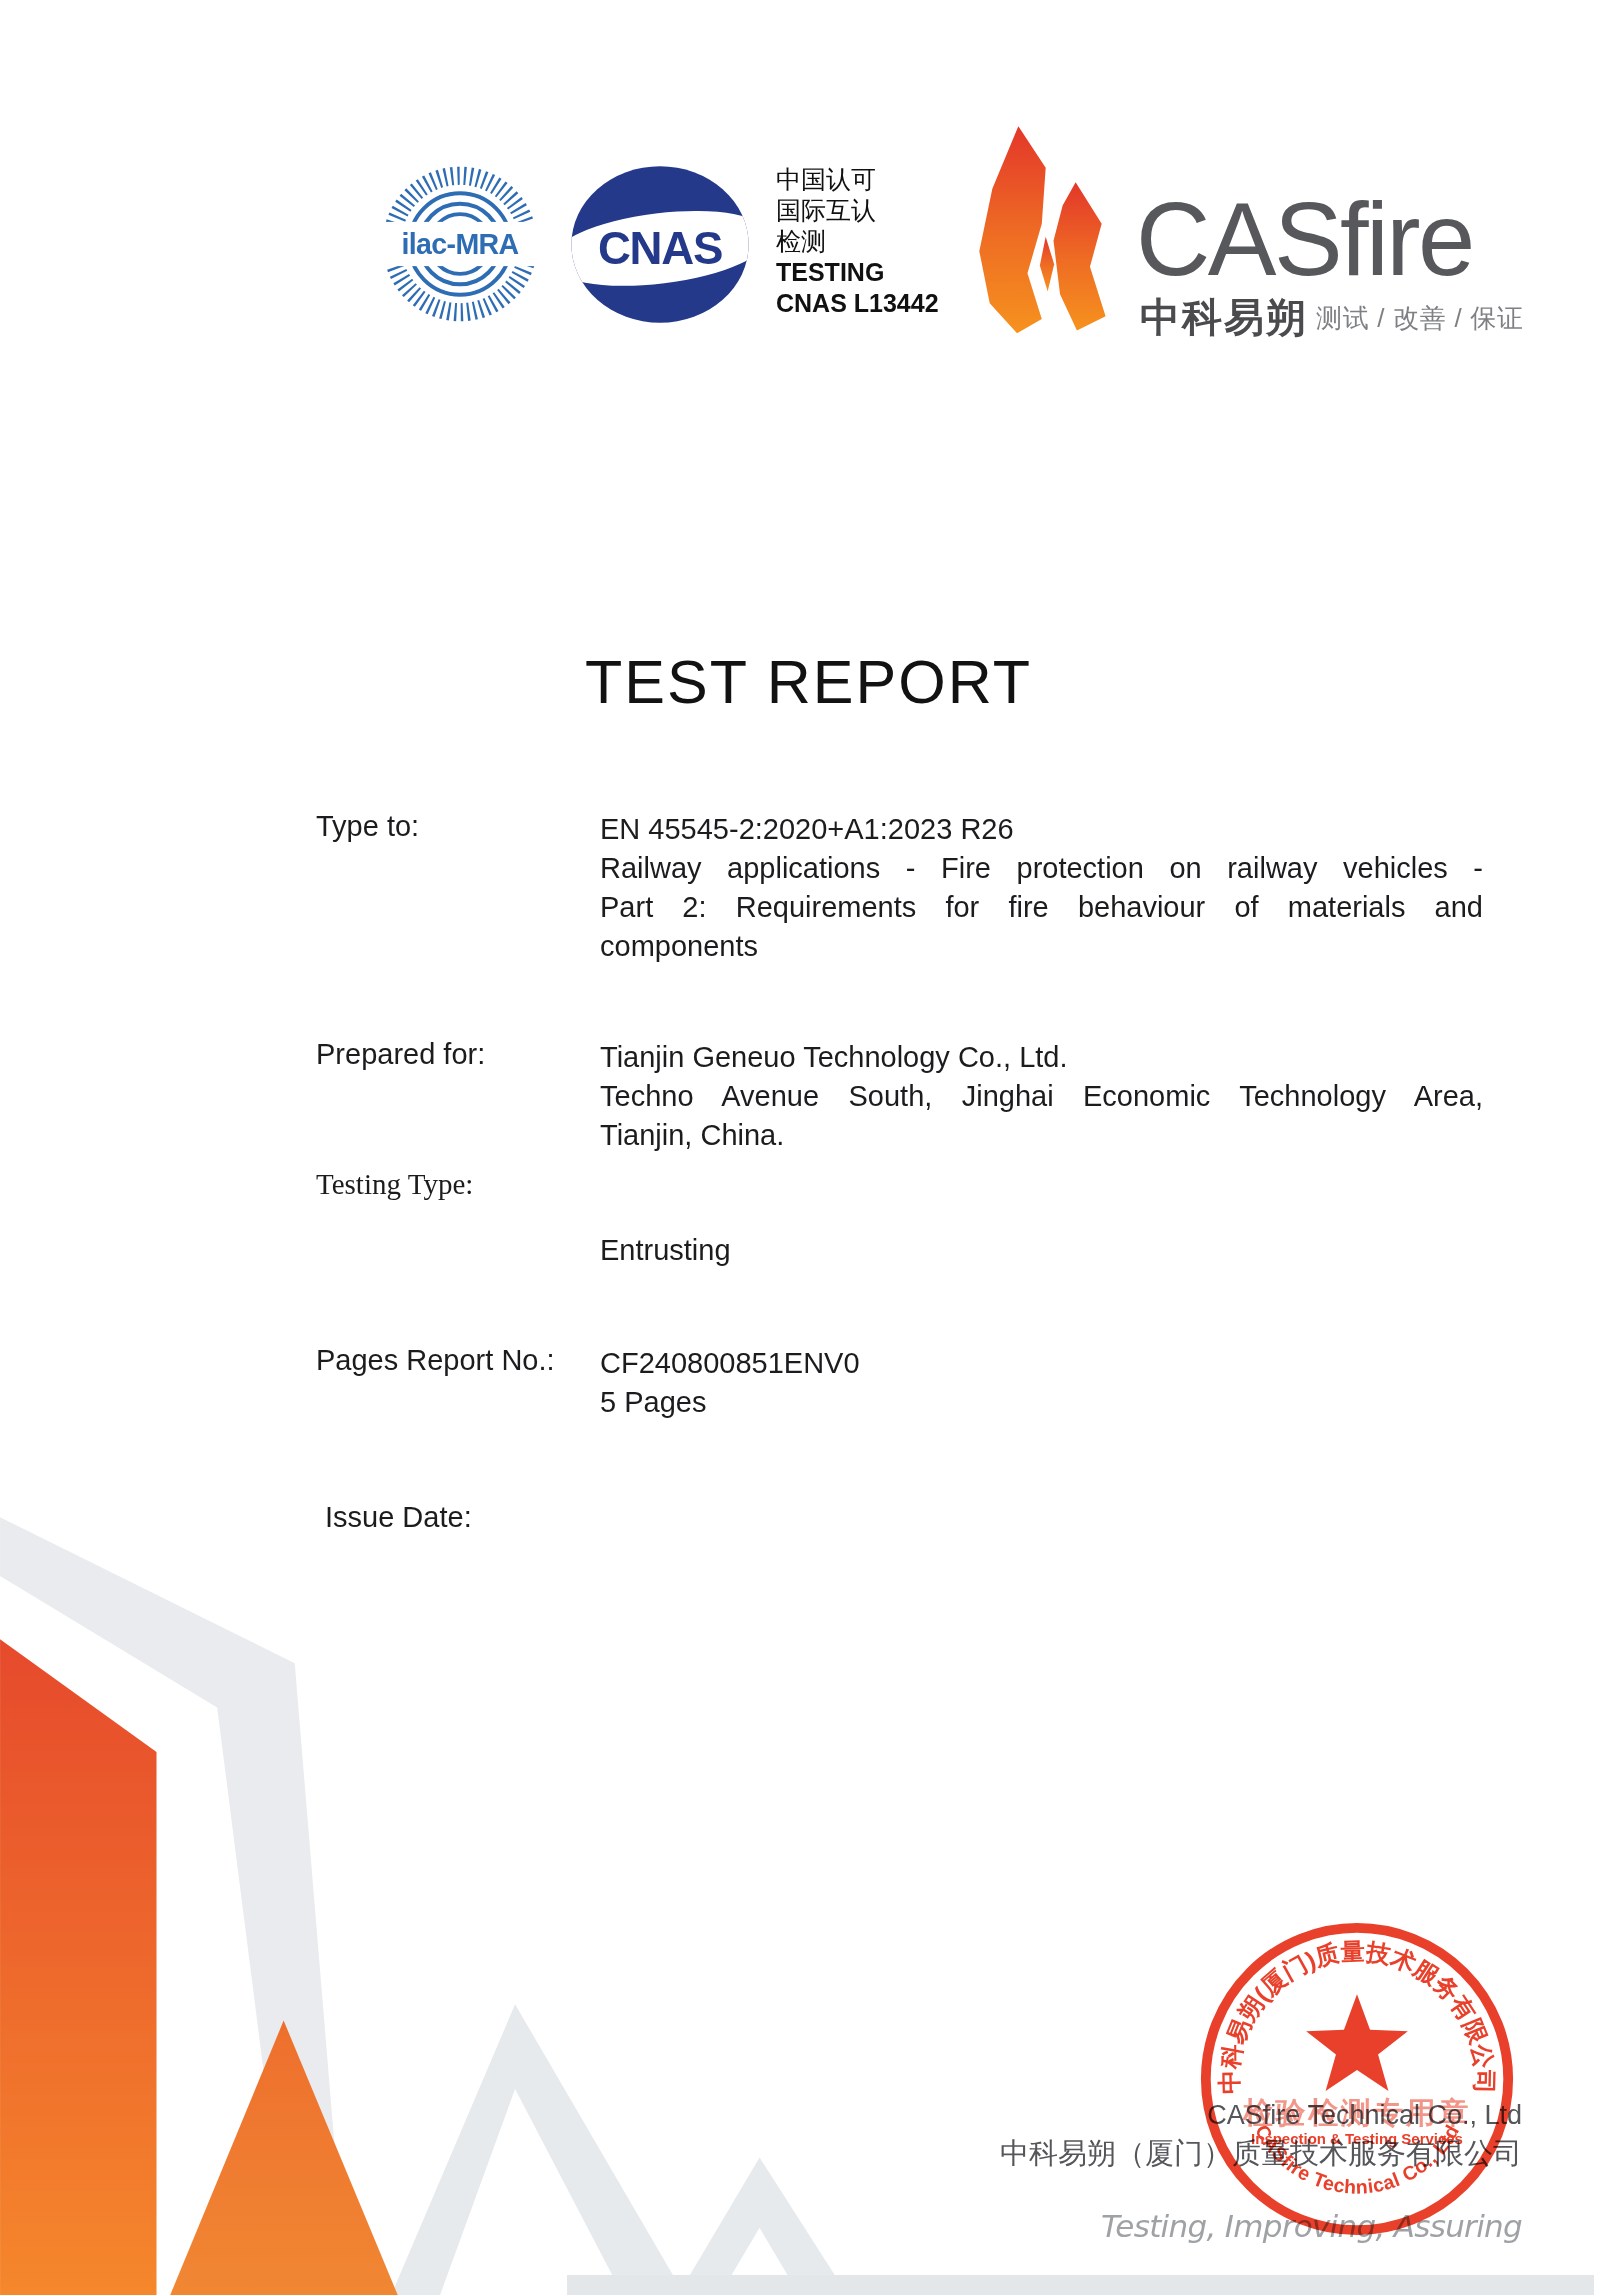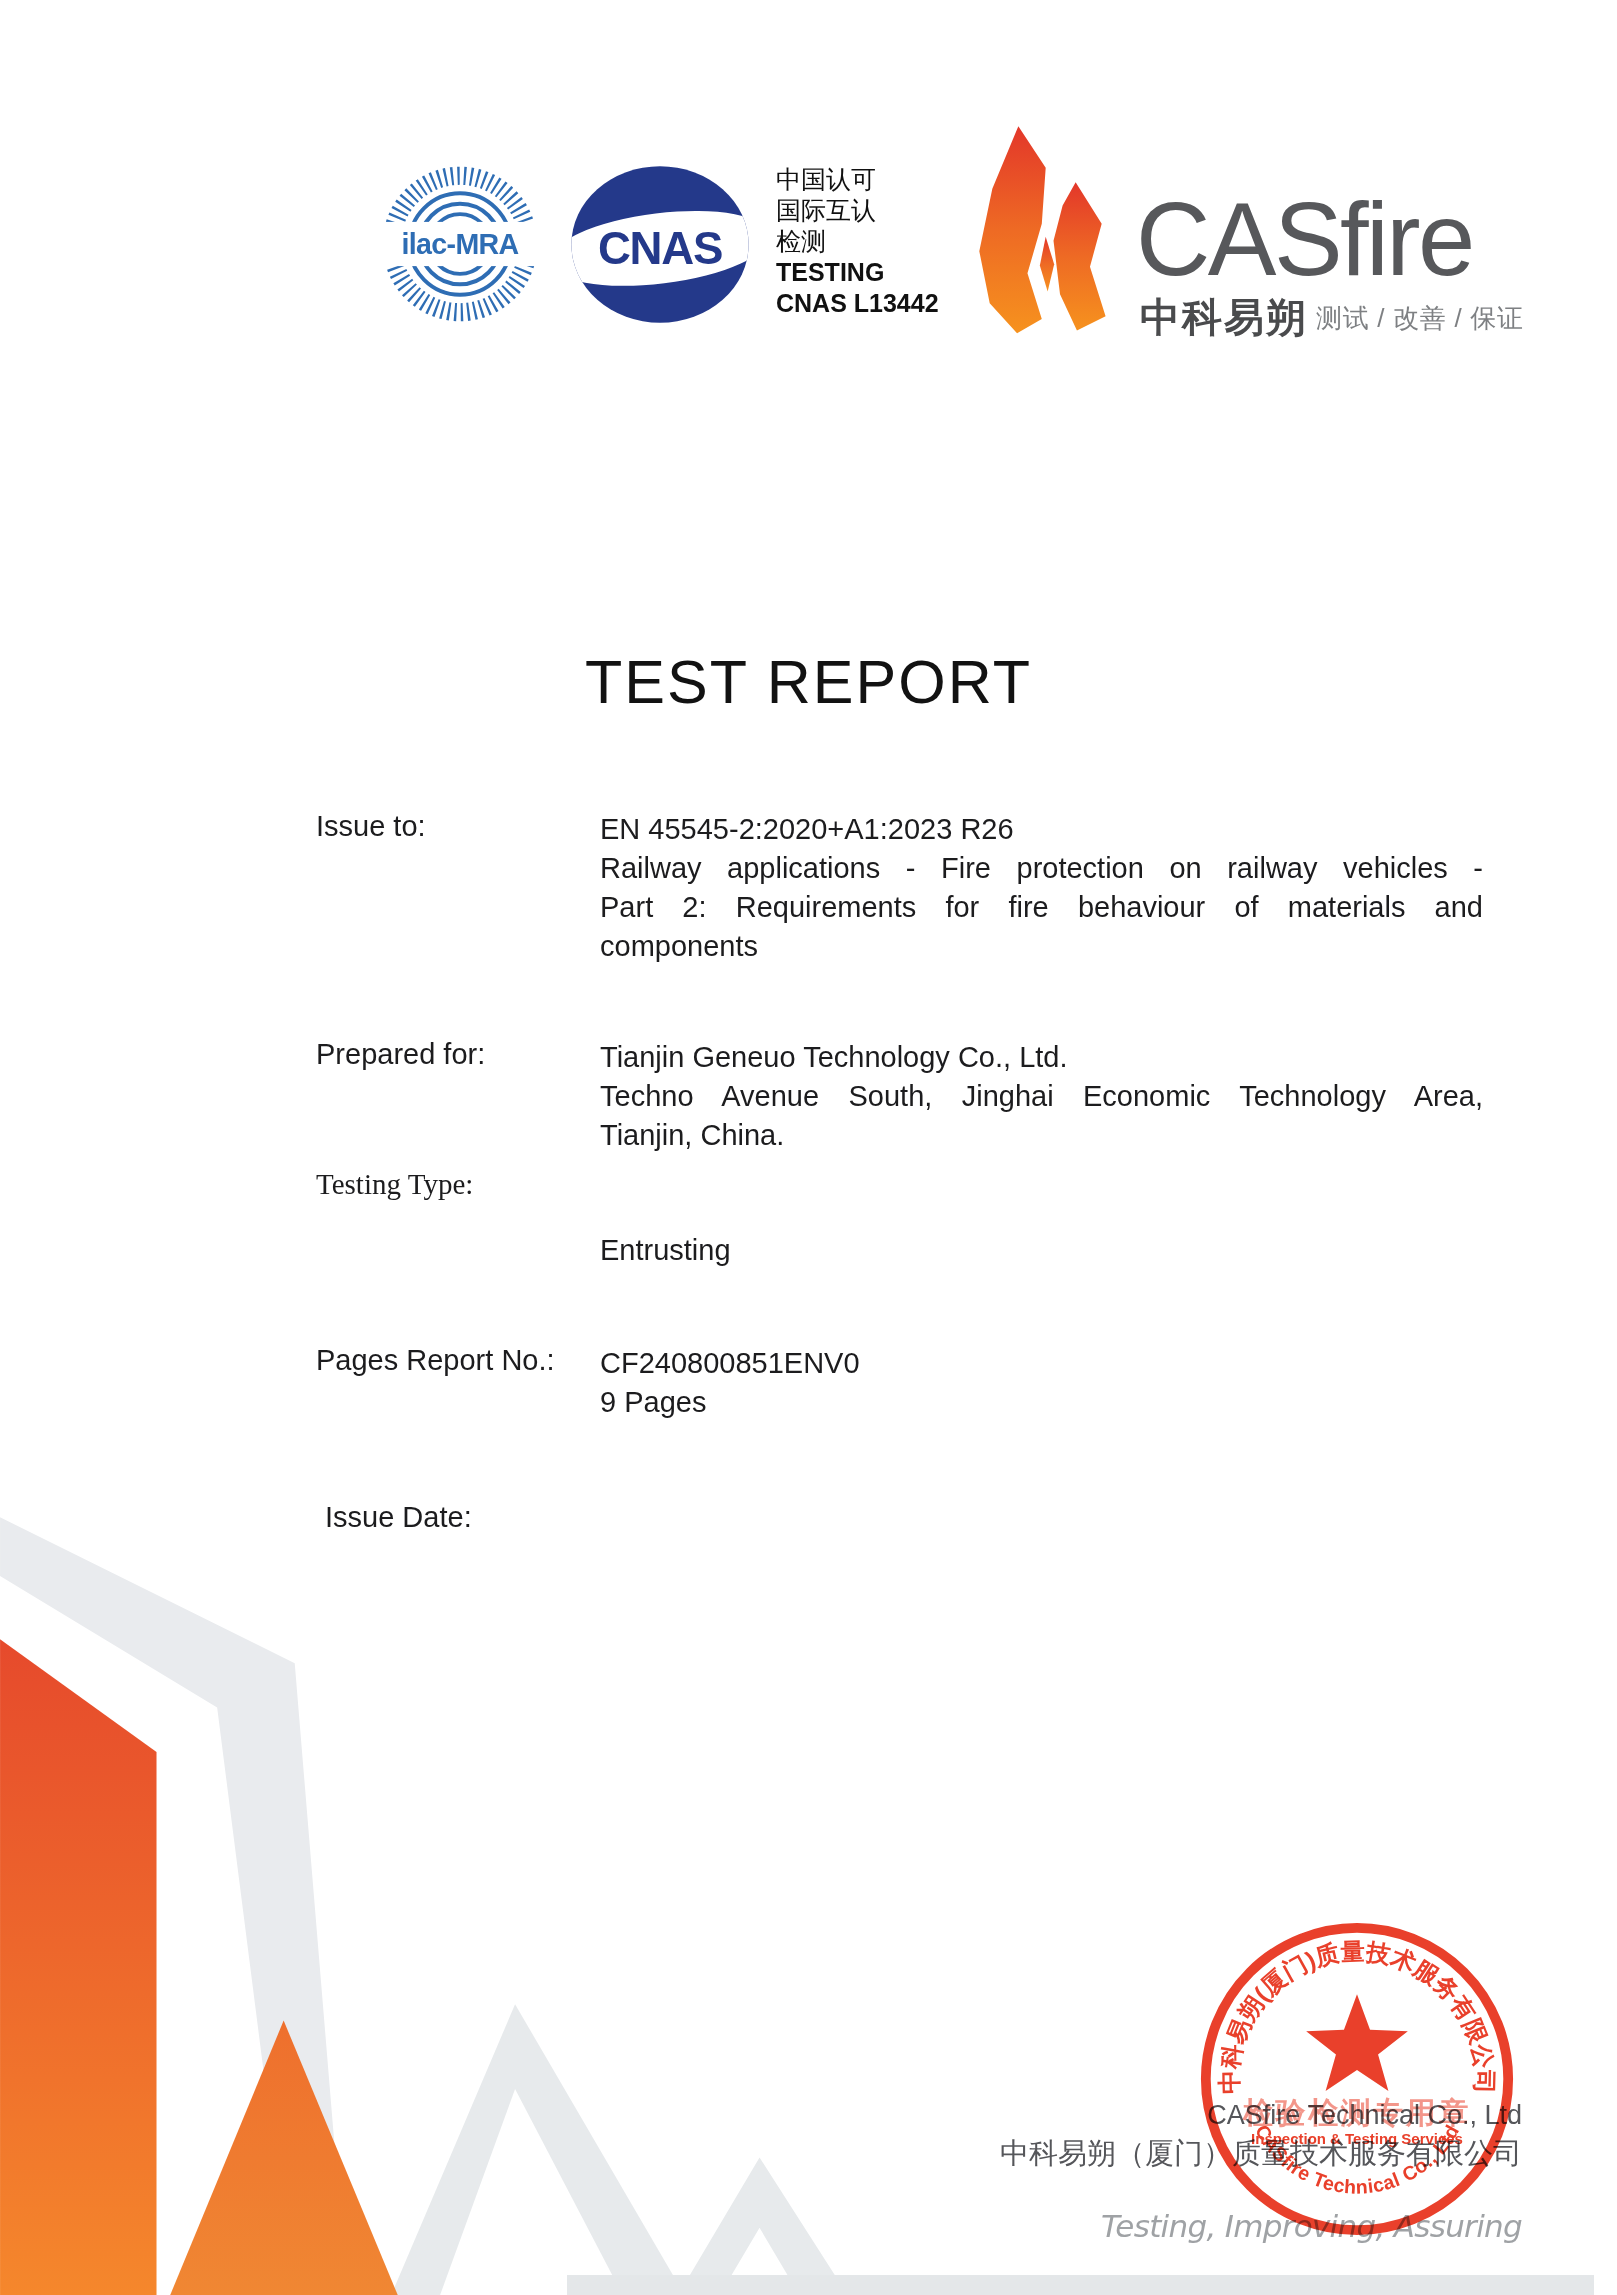--- a/index.html
+++ b/index.html
@@ -78,21 +78,21 @@
     <path d="M150,86 L190,150 L172,216 L196,292 L152,314 L126,258 L116,176 L130,122 Z" fill="url(#flameGrad)"></path>
     <path d="M104,170 L117,212 L107,254 L95,214 Z" fill="url(#flameGrad)"></path>
   </svg>
 
   <div class="abs" id="brand-wordmark" style="left:1136px;top:181px;">CASfire</div>
   <div class="abs" id="brand-cn" style="left:1140px;top:290px;">中科易朔</div>
   <div class="abs" id="brand-tag" style="left:1316px;top:301px;">测试 / 改善 / 保证</div>
 
   <div class="abs" id="title">TEST REPORT</div>
 
-  <div class="abs field-label" style="top:810px;">Issue to:</div>
+  <div class="abs field-label" style="top:810px;">Type to:</div>
   <div class="abs field-value" style="top:810px;">
     <div class="line">EN 45545-2:2020+A1:2023 R26</div>
     <div class="line just">Railway applications - Fire protection on railway vehicles -</div>
     <div class="line just">Part 2: Requirements for fire behaviour of materials and</div>
     <div class="line">components</div>
   </div>
 
   <div class="abs field-label" style="top:1038px;">Prepared for:</div>
   <div class="abs field-value" style="top:1038px;">
     <div class="line">Tianjin Geneuo Technology Co., Ltd.</div>
@@ -101,21 +101,21 @@
   </div>
 
   <div class="abs field-label" style="top:1168px;font-family:Liberation Serif, serif;">Testing Type:</div>
   <div class="abs field-value" style="top:1231px;">
     <div class="line">Entrusting</div>
   </div>
 
   <div class="abs field-label" style="top:1344px;">Pages Report No.:</div>
   <div class="abs field-value" style="top:1344px;">
     <div class="line">CF240800851ENV0</div>
-    <div class="line">9 Pages</div>
+    <div class="line">5 Pages</div>
   </div>
 
   <div class="abs field-label" style="top:1501px;left:325px;">Issue Date:</div>
 
   <svg class="abs" id="deco-svg" style="left:0;top:1499px;" width="978" height="796" viewBox="0 0 1500 1221">
     <defs>
       <linearGradient id="orangeGrad" x1="0" y1="0" x2="0" y2="1">
         <stop offset="0" stop-color="#e64a2c"></stop>
         <stop offset="1" stop-color="#f5872c"></stop>
       </linearGradient>

